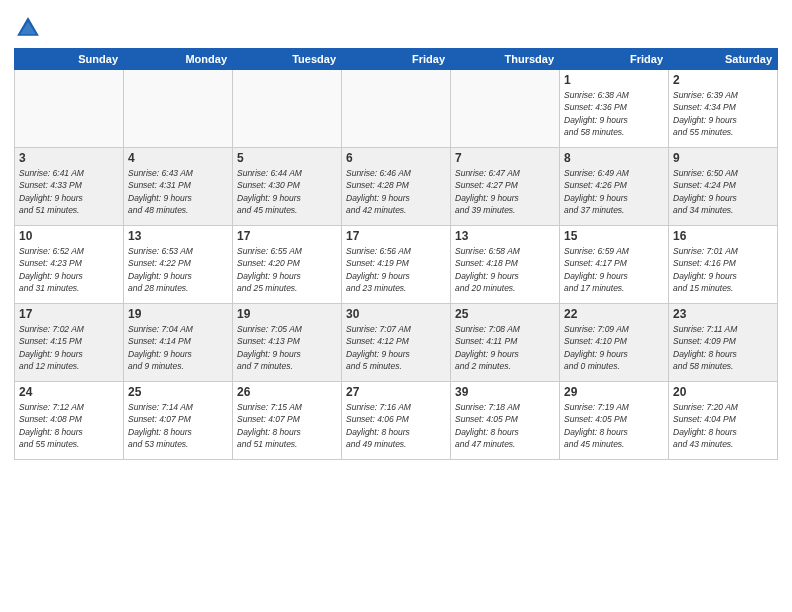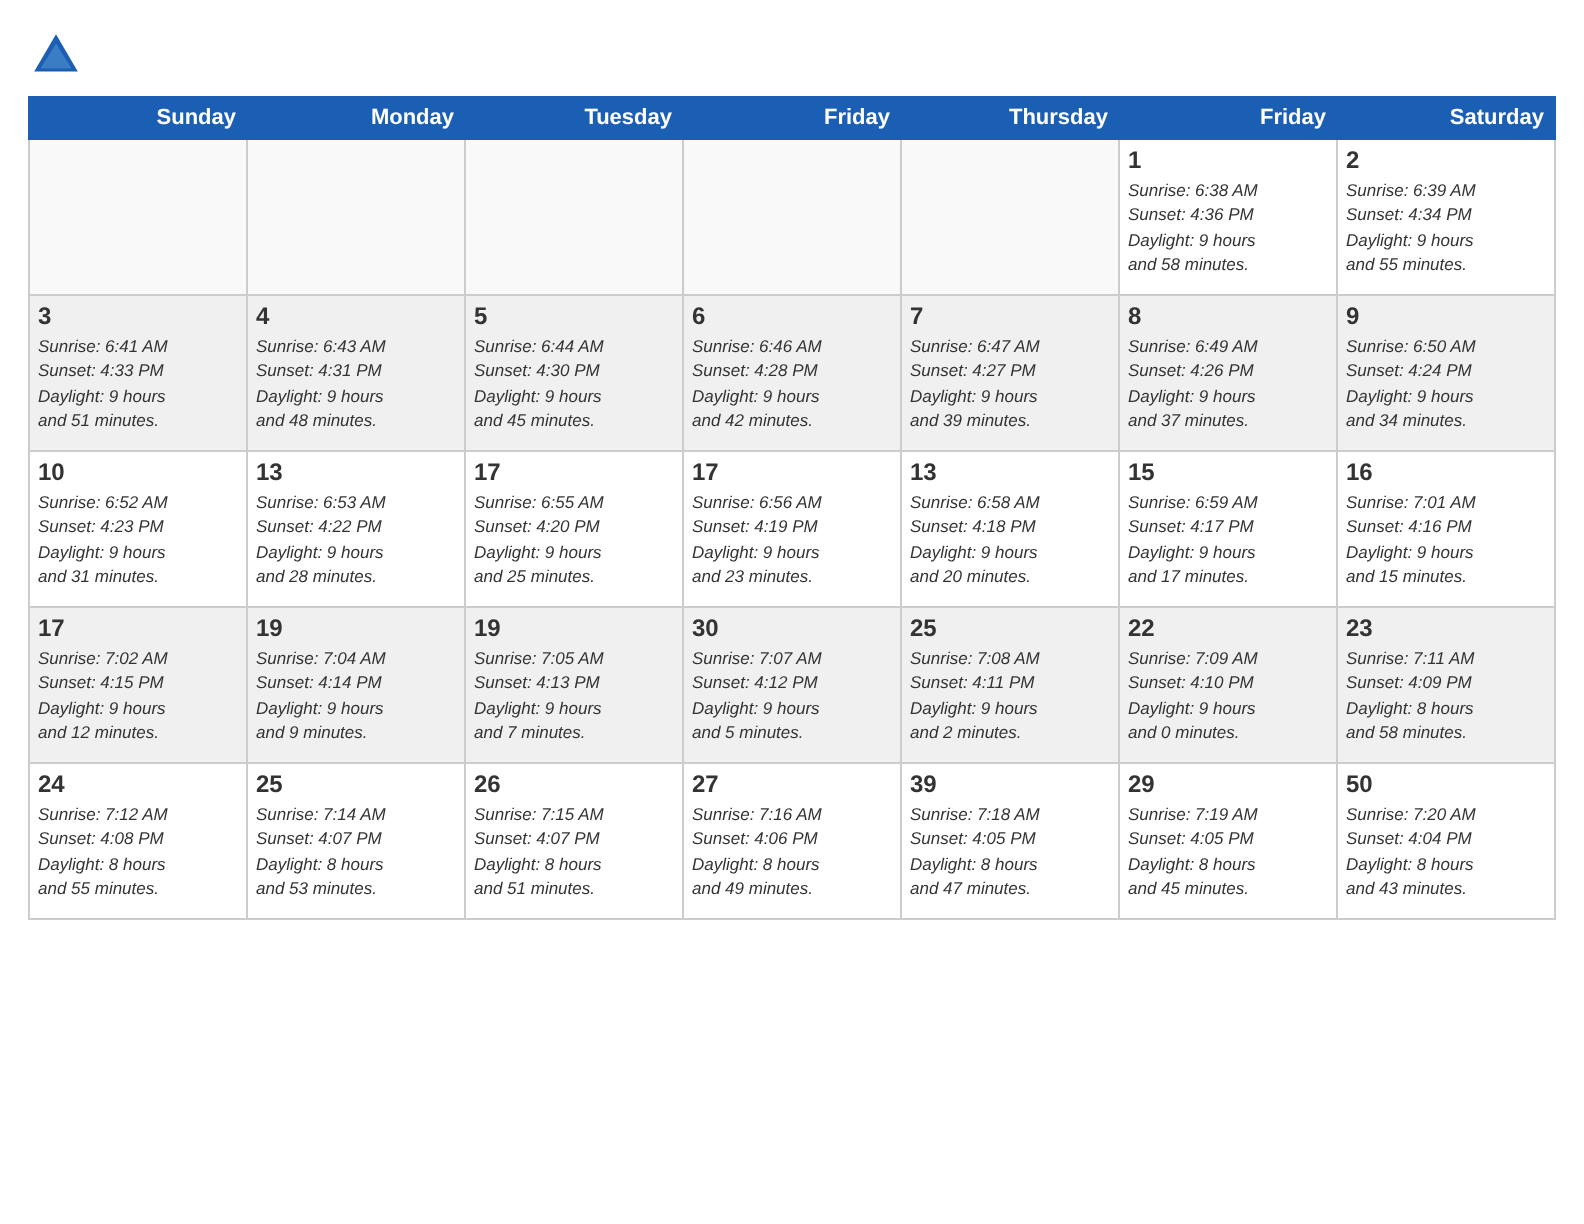--- a/index.html
+++ b/index.html
@@ -254,19 +254,19 @@
           </td>
           <td>
             <span class="day-num">39</span>
             <div class="day-info">Sunrise: 7:18 AM<br>Sunset: 4:05 PM<br>Daylight: 8 hours<br>and 47 minutes.</div>
           </td>
           <td>
             <span class="day-num">29</span>
             <div class="day-info">Sunrise: 7:19 AM<br>Sunset: 4:05 PM<br>Daylight: 8 hours<br>and 45 minutes.</div>
           </td>
           <td>
-            <span class="day-num">50</span>
+            <span class="day-num">20</span>
             <div class="day-info">Sunrise: 7:20 AM<br>Sunset: 4:04 PM<br>Daylight: 8 hours<br>and 43 minutes.</div>
           </td>
         </tr>
       </tbody>
   </table>
 </div>
 
 </body></html>

